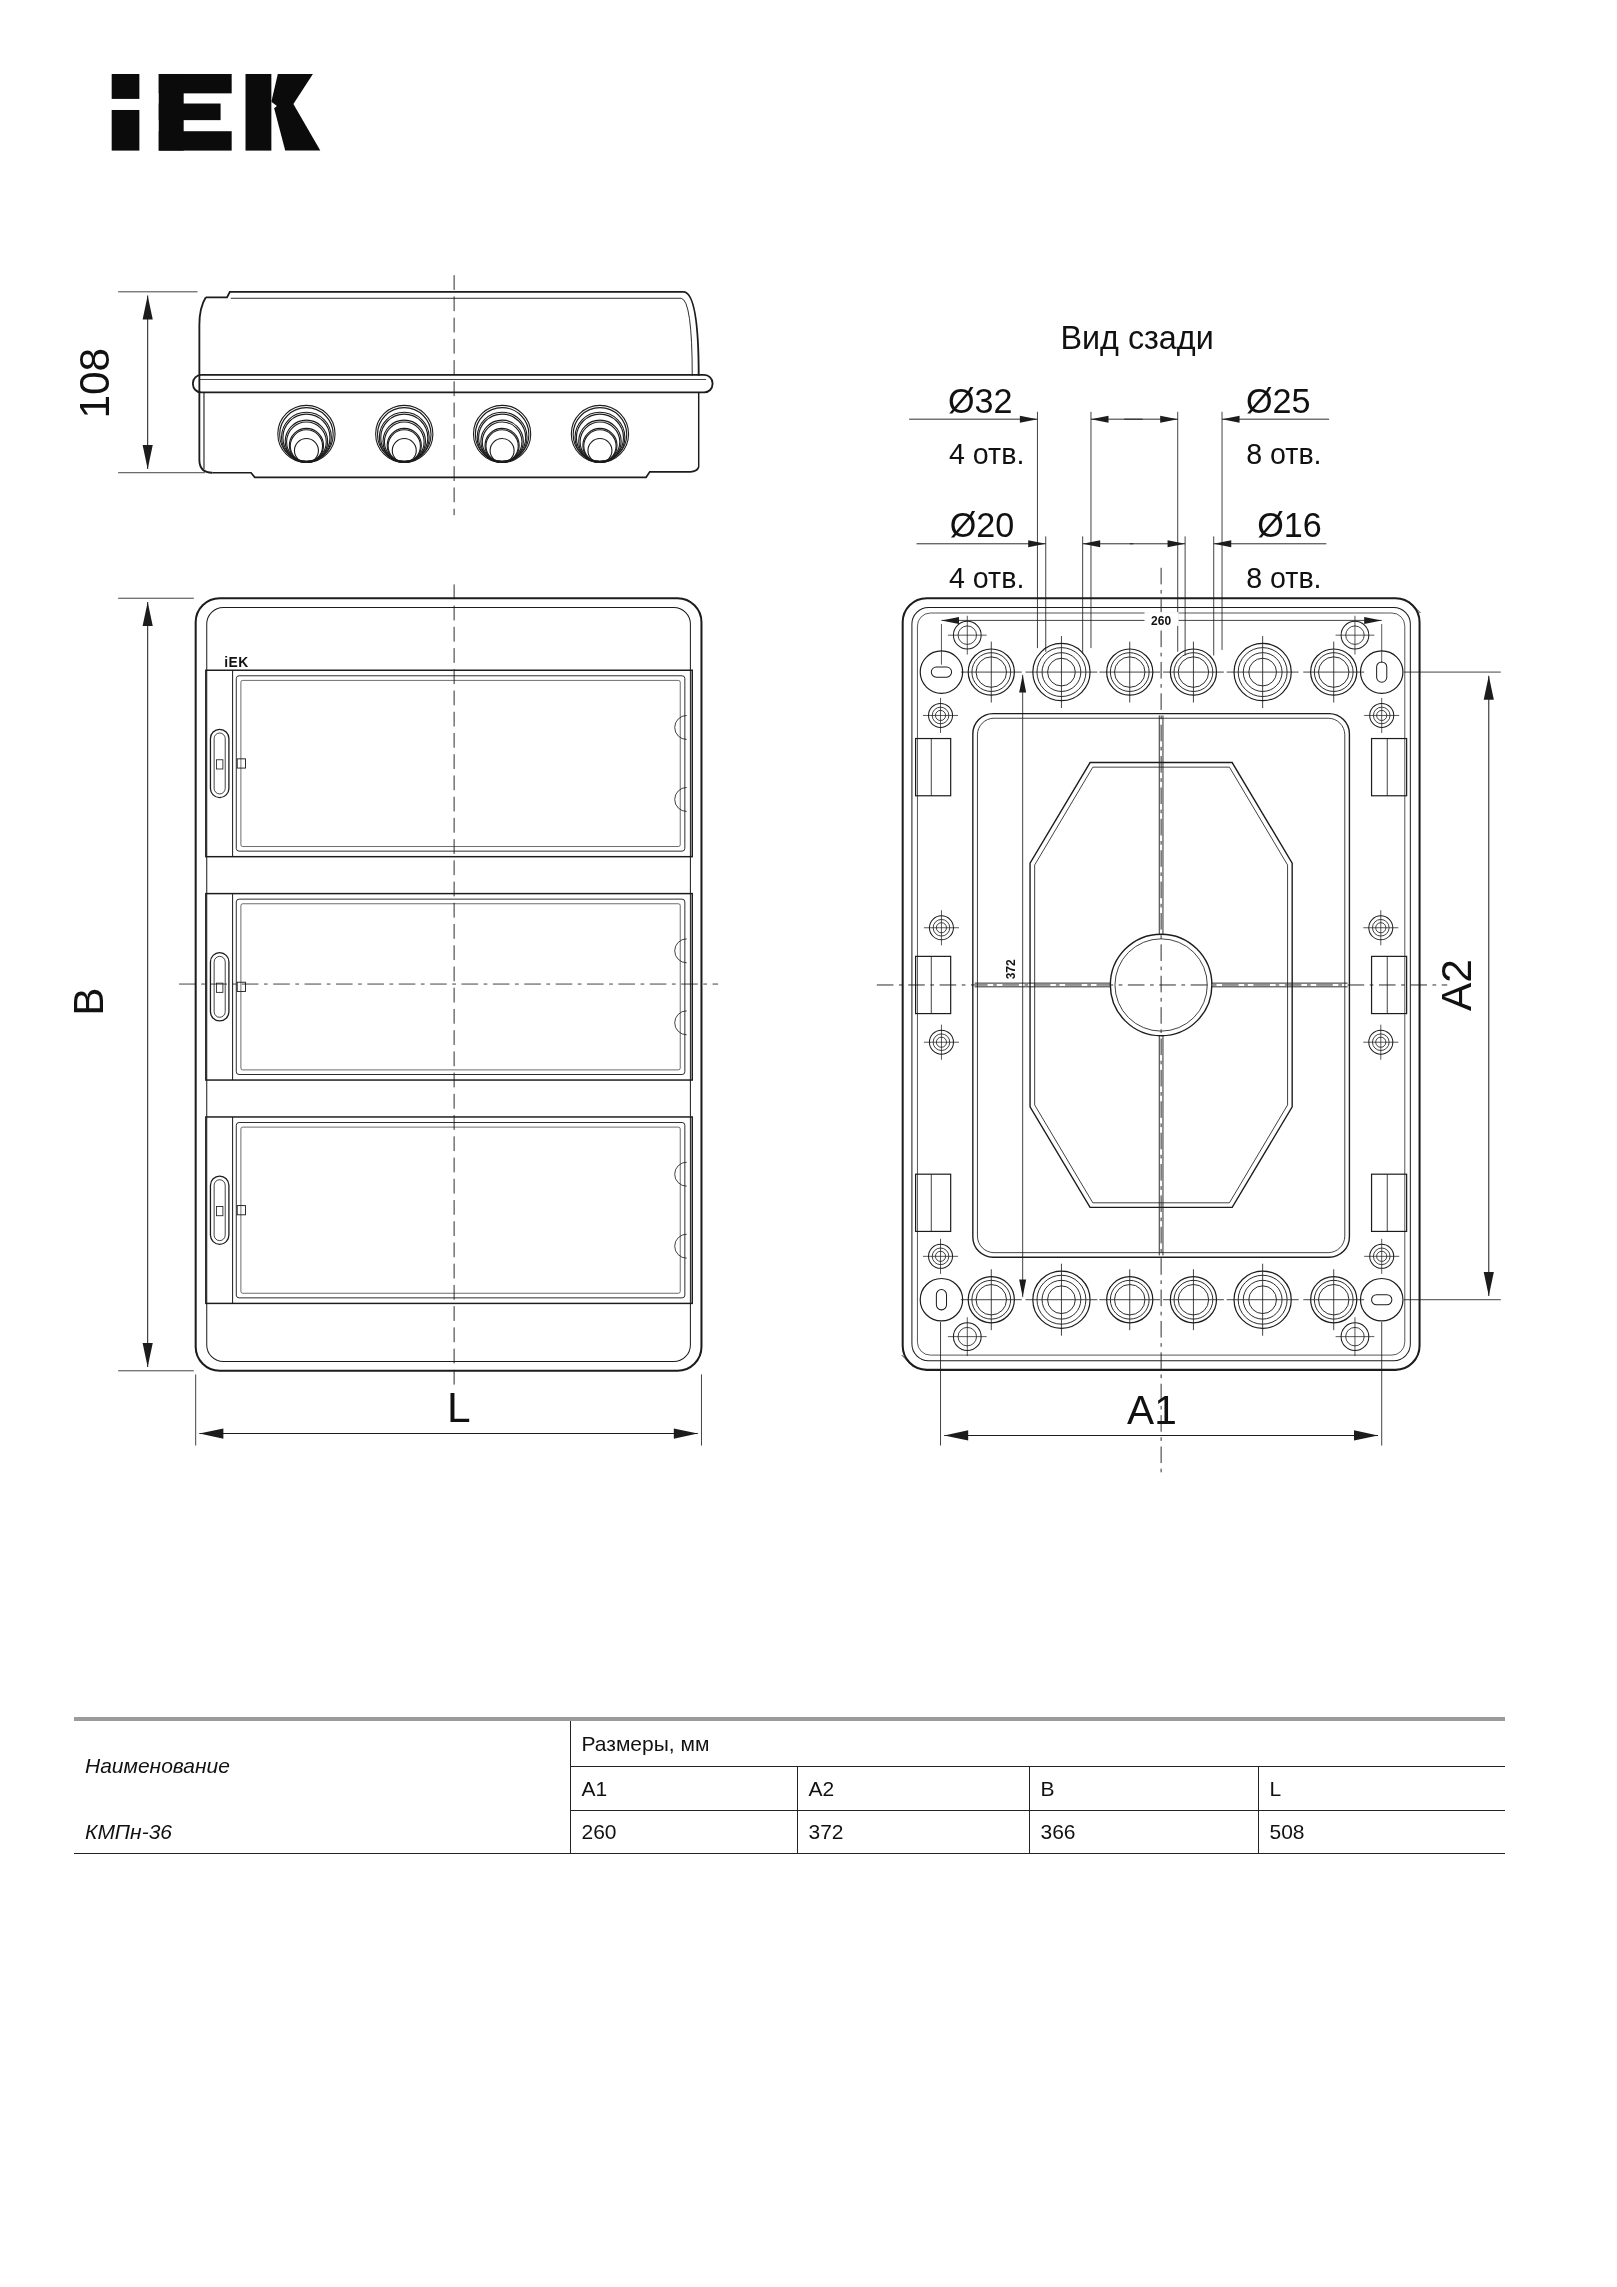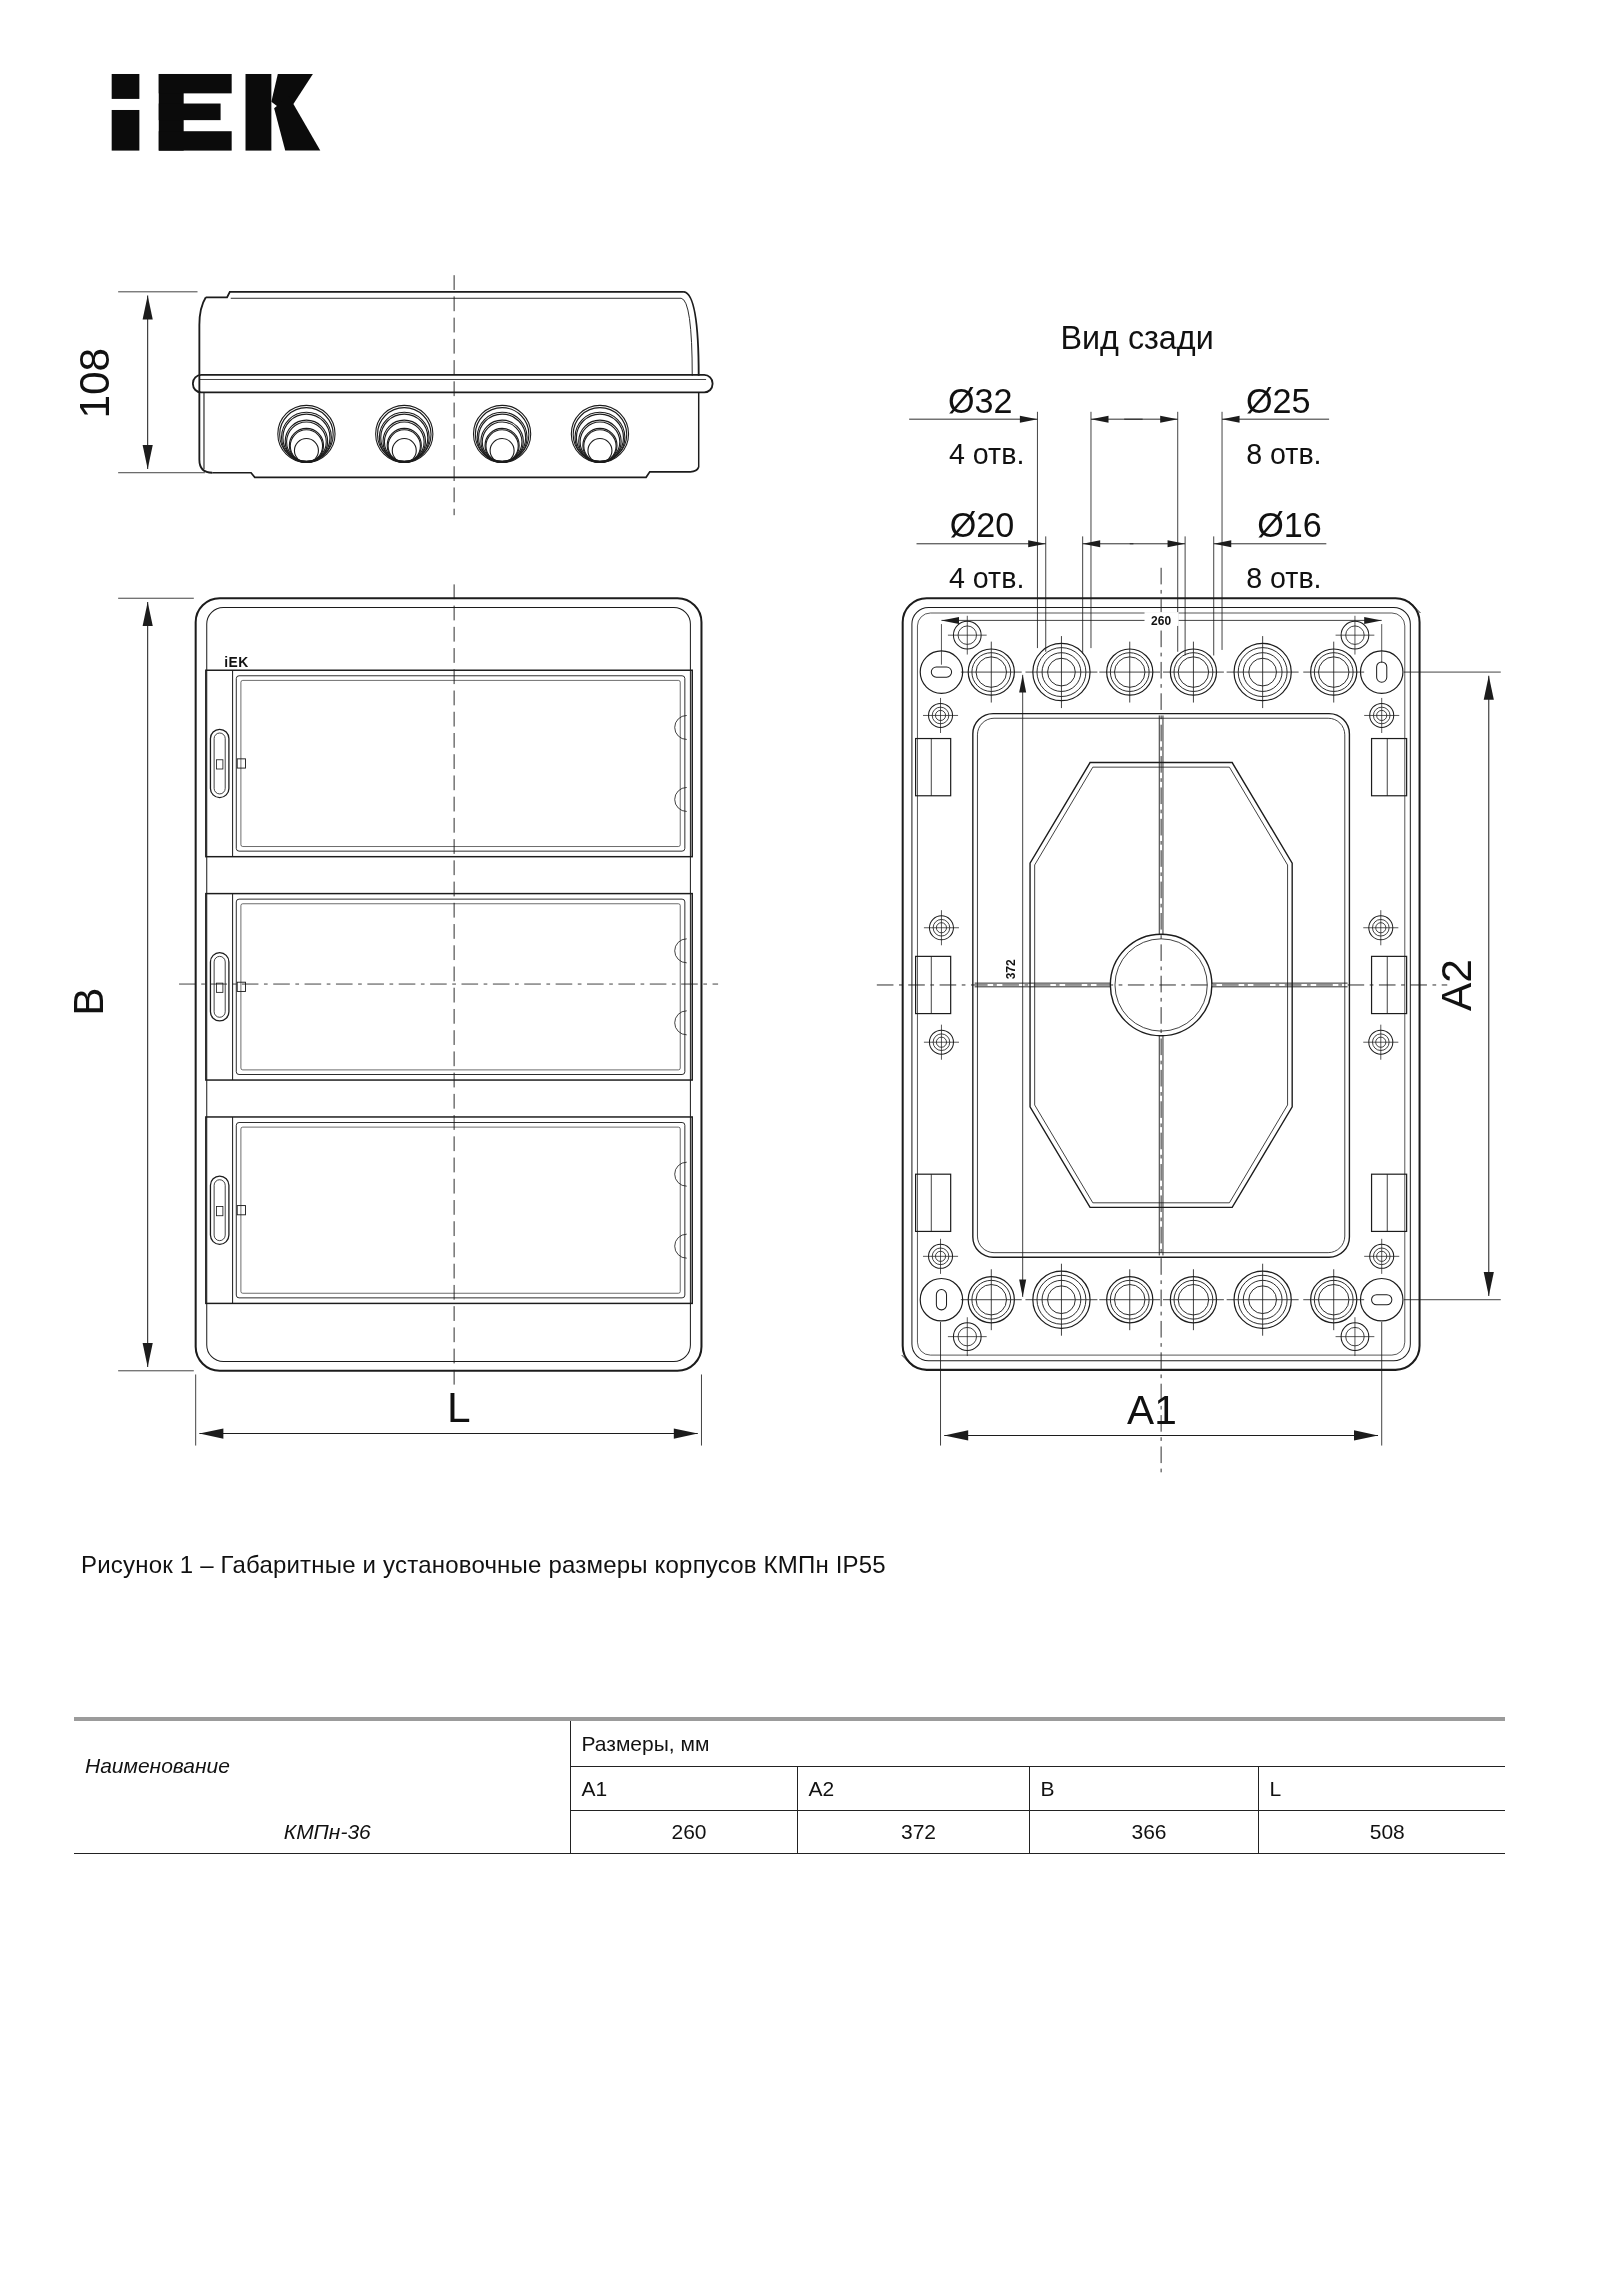--- a/index.html
+++ b/index.html
@@ -7,21 +7,21 @@
   svg text{font-family:"Liberation Sans",sans-serif;fill:#111;}
   .page{position:absolute;left:0;top:0;width:1618px;height:2288px;background:#fff;overflow:hidden;}
   .caption{position:absolute;left:81px;top:1551px;font-size:24px;color:#111;letter-spacing:0.2px;}
   table.dims{position:absolute;left:74px;top:1717px;width:1431px;border-collapse:collapse;table-layout:fixed;
     border-top:4.6px solid #9b9b9b;border-bottom:1.8px solid #222;font-size:21px;color:#111;}
   table.dims td{padding:0 0 0 11px;vertical-align:middle;}
   td.name-cell{border-right:1.8px solid #222;font-style:italic;}
   td.sizes-cell{height:45px;border-bottom:1.8px solid #222;}
   tr.subhead td{height:43px;border-bottom:1.8px solid #222;}
   tr.subhead td.inner,td.val.inner{border-right:1.8px solid #222;}
-  tr.datarow td{height:42px;text-align:center;}
+  tr.datarow td{height:42px;}
 </style>
 </head>
 <body>
 
 <div class="page">
 
 <svg width="1618" height="1514" viewBox="0 0 1753 1640">
   <defs>
     <marker id="ab" markerUnits="userSpaceOnUse" markerWidth="30" markerHeight="14" refX="28" refY="7" orient="auto-start-reverse">
       <path d="M28,7 L2,1.5 L2,12.5 Z" fill="#1c1c1c"></path>
@@ -307,21 +307,20 @@
       <line x1="1023" y1="1555" x2="1493" y2="1555" stroke-width="1.1" marker-start="url(#ab)" marker-end="url(#ab)"></line>
     </g>
   </g>
   <text x="1258" y="677" font-size="13" font-weight="bold" text-anchor="middle">260</text>
   <text x="1100" y="1050" font-size="13" font-weight="bold" text-anchor="middle" transform="rotate(-90 1100 1050)">372</text>
   <text x="1594" y="1067" font-size="46" text-anchor="middle" transform="rotate(-90 1594 1067)">A2</text>
   <text x="1248" y="1543" font-size="44" text-anchor="middle">A1</text>
 </svg>
 
 
-<div class="caption">Рисунок 1 – Габаритные и установочные размеры корпусов КМПн IP55</div>
 
 
 <table class="dims">
   <colgroup>
     <col style="width:496px">
         <col style="width:227px">
         <col style="width:232px">
         <col style="width:229px">
         <col style="width:247px">
   </colgroup>

